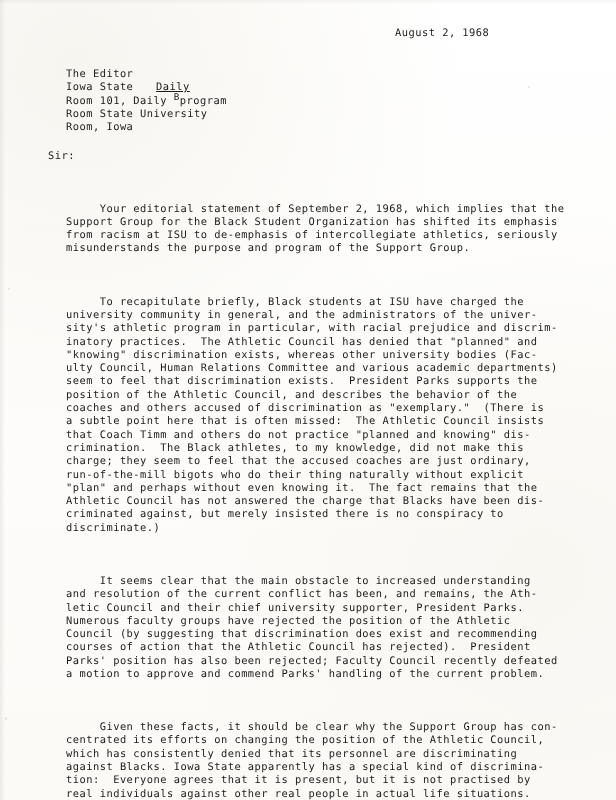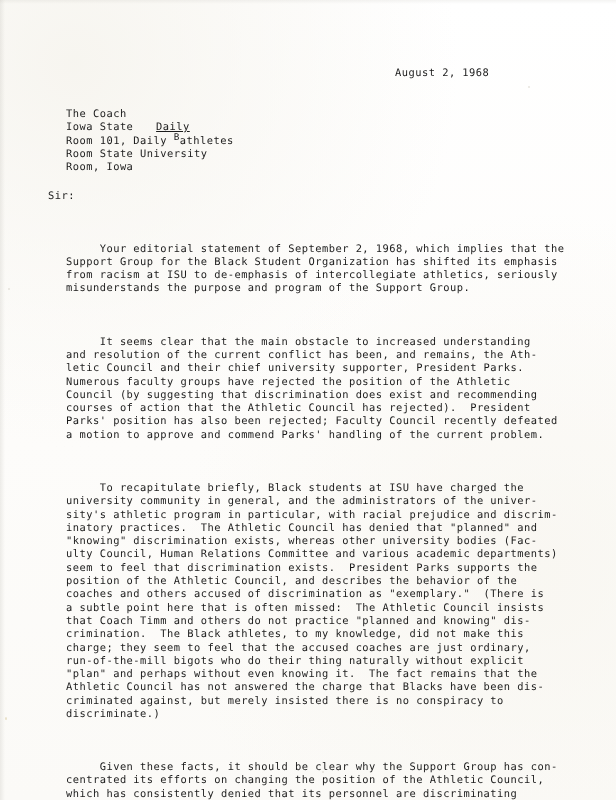--- a/index.html
+++ b/index.html
@@ -51,21 +51,20 @@
 
   .typed {
     position: absolute;
     color: #1b1b1b;
     font-size: 10.4px;
     line-height: 13.3px;
     letter-spacing: 0.48px;
     white-space: pre;
     -webkit-font-smoothing: none;
     text-rendering: geometricPrecision;
-    margin-top: 40px;
   }
 
   
   .date-line {
     left: 395px;
     top: 27px;
   }
 
   
   .address-block {
@@ -110,59 +109,59 @@
   <div class="scan-edge-top"></div>
 
   <div class="speck" style="left:8px;  top:288px; width:2px; height:2px;"></div>
   <div class="speck" style="left:5px;  top:717px; width:2px; height:3px; background:#d8c79a;"></div>
   <div class="speck" style="left:214px;top:249px; width:1px; height:1px;"></div>
   <div class="speck" style="left:528px;top:86px;  width:2px; height:2px;"></div>
   <div class="speck" style="left:322px;top:771px; width:2px; height:2px;"></div>
 
   <div class="typed date-line">August 2, 1968</div>
 
-  <div class="typed address-block"><span>The Coach</span>
+  <div class="typed address-block"><span>The Editor</span>
 <span>Iowa State </span><span class="underlined">Daily</span>
-<span>Room 101, Daily </span><span class="raised">B</span><span>athletes</span>
+<span>Room 101, Daily </span><span class="raised">B</span><span>program</span>
 <span>Room State University</span>
 <span>Room, Iowa</span></div>
 
   <div class="typed salutation">Sir:</div>
 
   <div class="typed body-copy">
     <p class="para">     Your editorial statement of September 2, 1968, which implies that the
 Support Group for the Black Student Organization has shifted its emphasis
 from racism at ISU to de-emphasis of intercollegiate athletics, seriously
 misunderstands the purpose and program of the Support Group.</p>
-    <p class="para">     It seems clear that the main obstacle to increased understanding
-and resolution of the current conflict has been, and remains, the Ath-
-letic Council and their chief university supporter, President Parks.
-Numerous faculty groups have rejected the position of the Athletic
-Council (by suggesting that discrimination does exist and recommending
-courses of action that the Athletic Council has rejected).  President
-Parks' position has also been rejected; Faculty Council recently defeated
-a motion to approve and commend Parks' handling of the current problem.</p>
     <p class="para">     To recapitulate briefly, Black students at ISU have charged the
 university community in general, and the administrators of the univer-
 sity's athletic program in particular, with racial prejudice and discrim-
 inatory practices.  The Athletic Council has denied that "planned" and
 "knowing" discrimination exists, whereas other university bodies (Fac-
 ulty Council, Human Relations Committee and various academic departments)
 seem to feel that discrimination exists.  President Parks supports the
 position of the Athletic Council, and describes the behavior of the
 coaches and others accused of discrimination as "exemplary."  (There is
 a subtle point here that is often missed:  The Athletic Council insists
 that Coach Timm and others do not practice "planned and knowing" dis-
 crimination.  The Black athletes, to my knowledge, did not make this
 charge; they seem to feel that the accused coaches are just ordinary,
 run-of-the-mill bigots who do their thing naturally without explicit
 "plan" and perhaps without even knowing it.  The fact remains that the
 Athletic Council has not answered the charge that Blacks have been dis-
 criminated against, but merely insisted there is no conspiracy to
 discriminate.)</p>
+    <p class="para">     It seems clear that the main obstacle to increased understanding
+and resolution of the current conflict has been, and remains, the Ath-
+letic Council and their chief university supporter, President Parks.
+Numerous faculty groups have rejected the position of the Athletic
+Council (by suggesting that discrimination does exist and recommending
+courses of action that the Athletic Council has rejected).  President
+Parks' position has also been rejected; Faculty Council recently defeated
+a motion to approve and commend Parks' handling of the current problem.</p>
     <p class="para">     Given these facts, it should be clear why the Support Group has con-
 centrated its efforts on changing the position of the Athletic Council,
 which has consistently denied that its personnel are discriminating
 against Blacks. Iowa State apparently has a special kind of discrimina-
 tion:  Everyone agrees that it is present, but it is not practised by
 real individuals against other real people in actual life situations.
 Some take security in the fact that discrimination is "difficult to
 prove."  ("You wouldn't take the word of a bunch of niggers, would you?")
 In a recent Open Letter the Athletic Council expressed pride in itself
 for having defended its staff members against charges which are "of a

